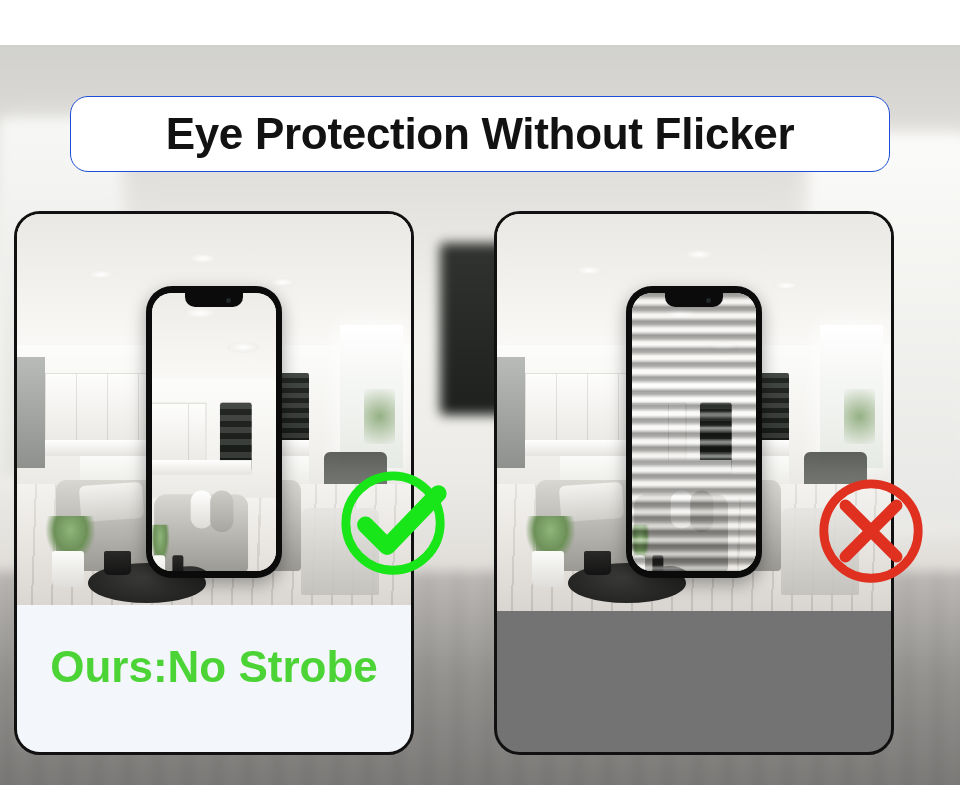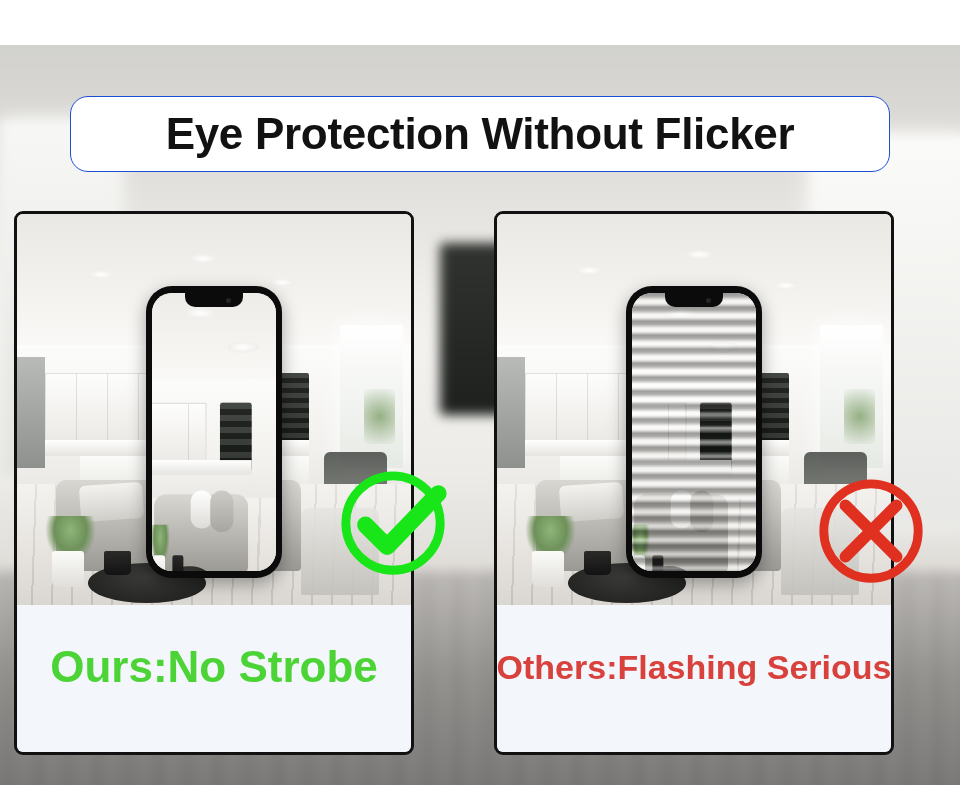--- a/index.html
+++ b/index.html
@@ -119,21 +119,21 @@
     line-height: 1;
   }
 
   
   .panel {
     position: absolute;
     top: 211px;
     width: 400px;
     height: 544px;
     border: 3px solid #111111;
-    border-radius: 9px;
+    border-radius: 26px;
     box-sizing: border-box;
     overflow: hidden;
     background: #737373;
     z-index: 10;
   }
   .panel-left  { left: 14px; }
   .panel-right { left: 494px; }
 
   .panel-photo {
     position: absolute;
@@ -508,23 +508,20 @@
           </div>
           <div class="strobe"></div>
           <div class="strobe-hi"></div>
           <div class="notch">
             <span class="notch-cam"></span>
           </div>
         </div>
       </div>
     </div>
 
-    <div class="caption">
-      <div class="caption-text caption-bad">Others:Flashing Serious</div>
-    </div>
   </div>
 
   <div class="badge badge-cross">
     <svg viewBox="0 0 120 120" xmlns="http://www.w3.org/2000/svg">
       <circle cx="60" cy="60" r="48" fill="none" stroke="#e0301f" stroke-width="9"></circle>
       <path d="M34 34 L86 86 M86 34 L34 86" fill="none" stroke="#e0301f" stroke-width="12" stroke-linecap="round"></path>
     </svg>
   </div>
 
 </div>

